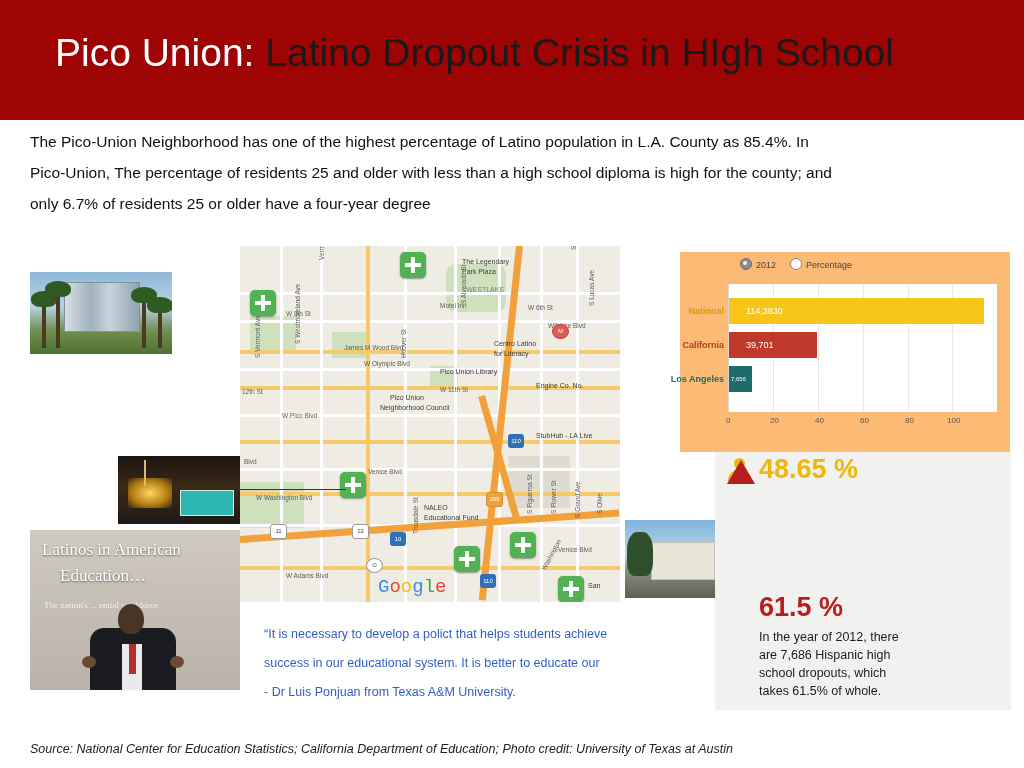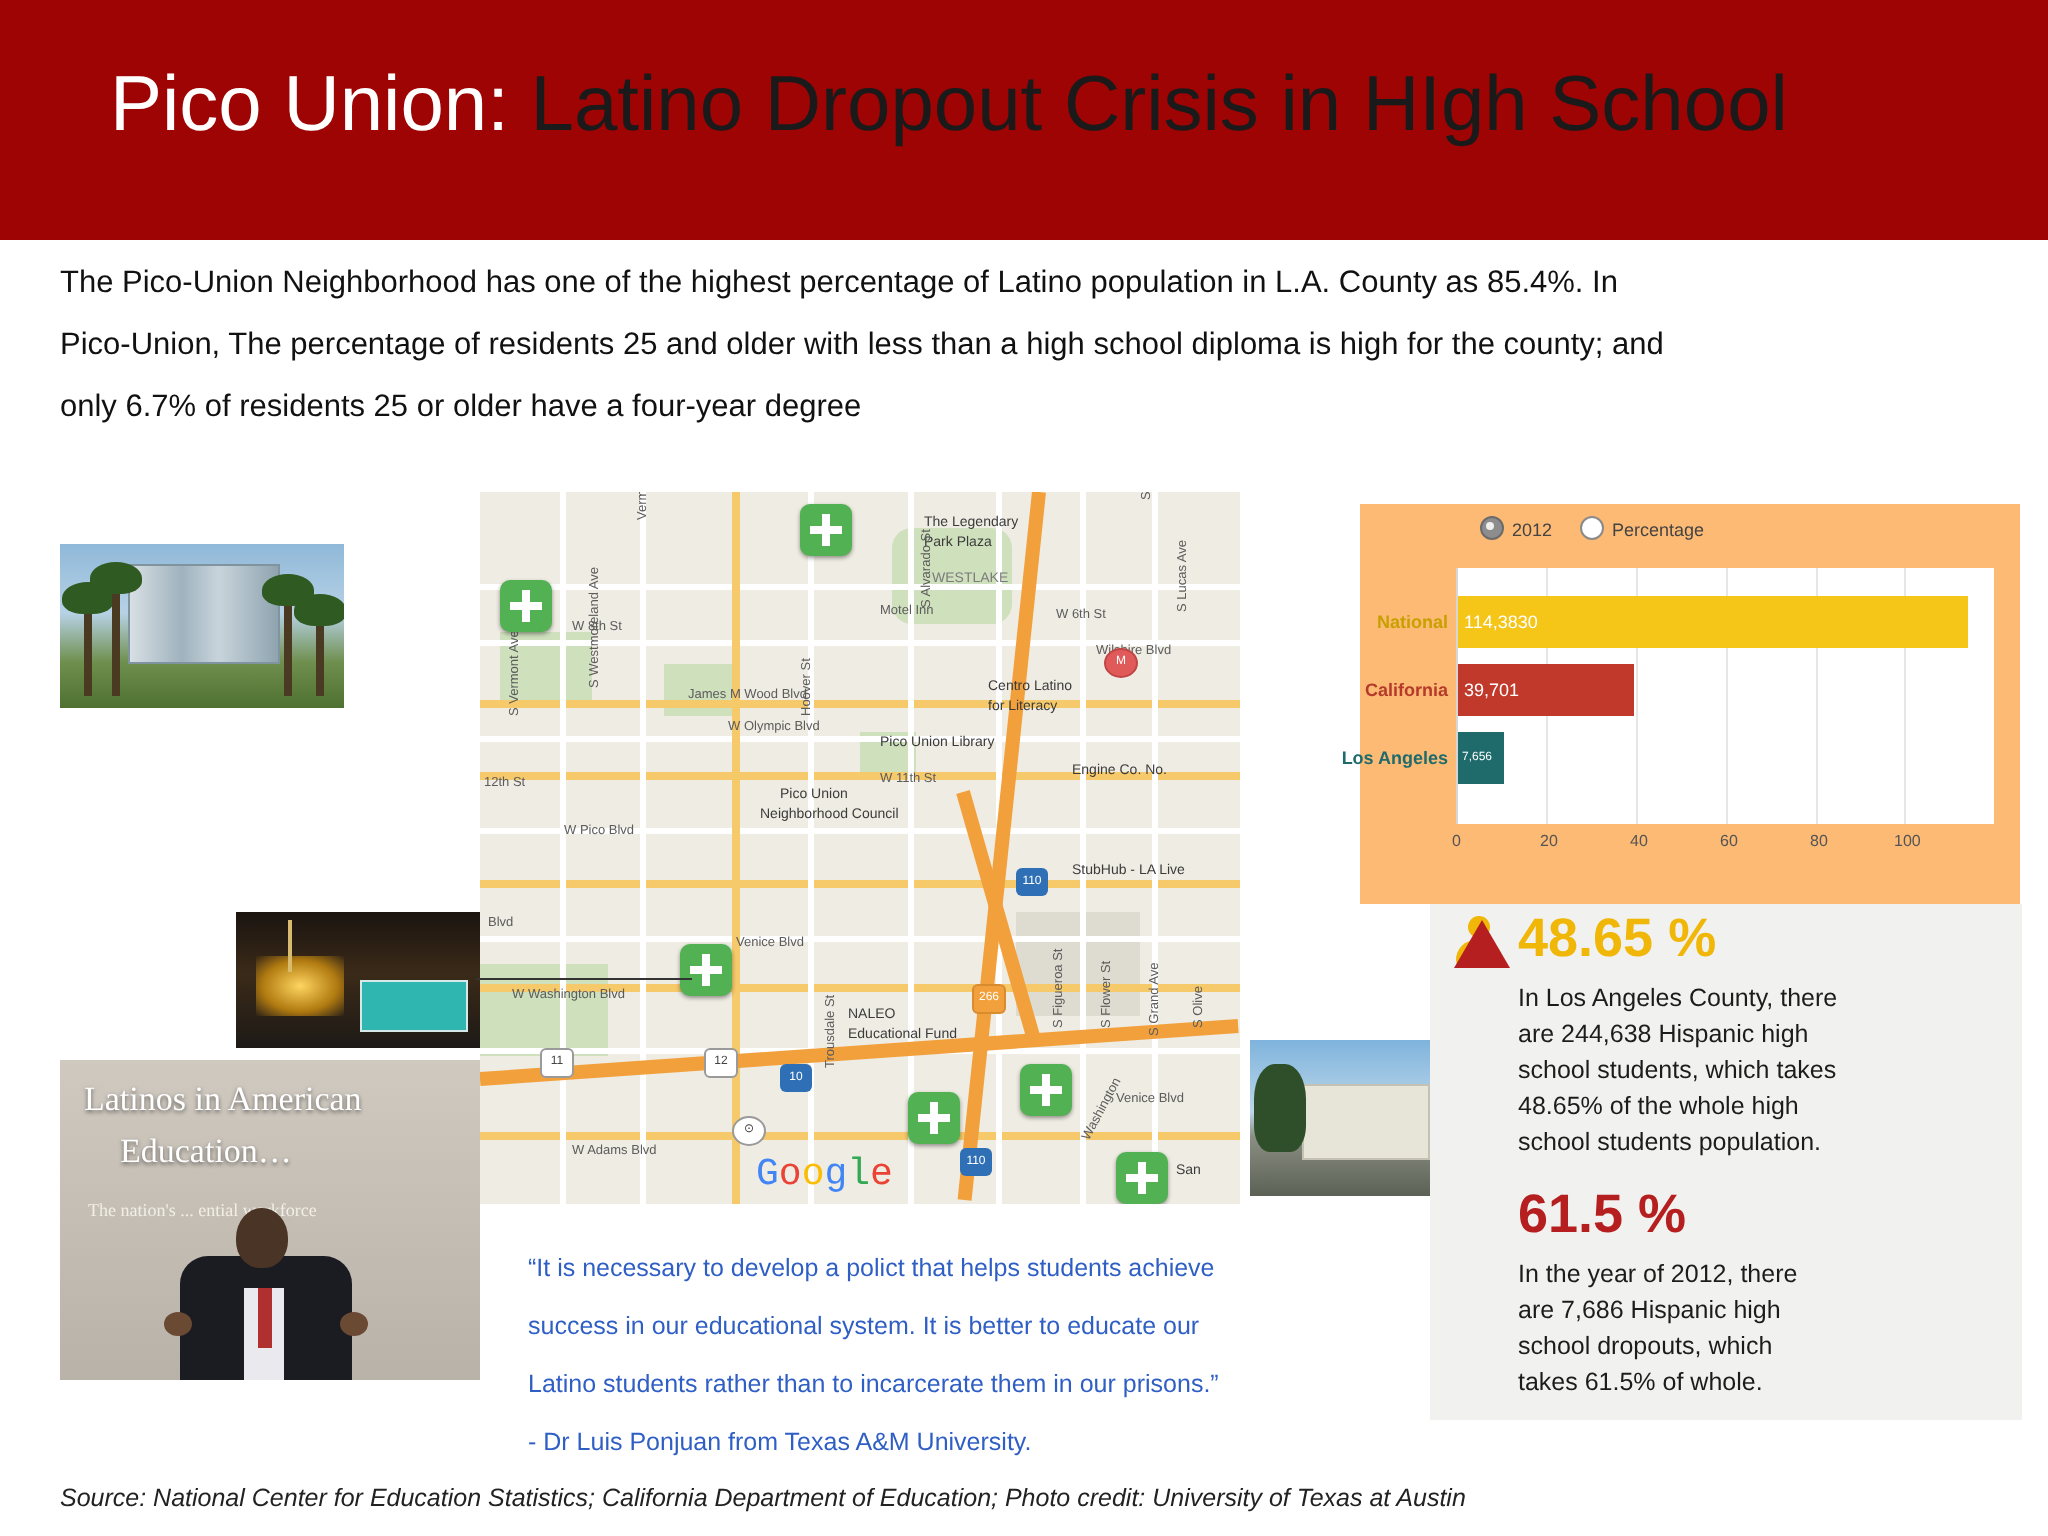--- a/index.html
+++ b/index.html
@@ -338,21 +338,21 @@
     position: absolute;
     height: 26px;
   }
   .bar {
     position: absolute;
     left: 0; top: 0;
     height: 26px;
     color: #ffffff;
     font-size: 9px;
     line-height: 26px;
-    padding-left: 3px;
+    padding-left: 17px;
     box-sizing: border-box;
     white-space: nowrap;
   }
   .cat-label {
     position: absolute;
     right: 100%;
     margin-right: 5px;
     font-size: 9px;
     line-height: 26px;
     white-space: nowrap;
@@ -578,21 +578,20 @@
   <div class="shield" style="left:312px;top:78px;border-radius:50%;background:#e05a5a;color:#fff;border-color:#c04545;">M</div>
   <div class="shield" style="left:126px;top:312px;border-radius:50%;background:#ffffff;">⊙</div>
 
   <div class="map-logo"><span class="g1">G</span><span class="o1">o</span><span class="o2">o</span><span class="g2">g</span><span class="l1">l</span><span class="e1">e</span></div>
 </div>
 <div class="pointer-line"></div>
 
 <div class="quote">
   <div>“It is necessary to develop a polict that helps students achieve</div>
   <div>success in our educational system. It is better to educate our</div>
-  <div>Latino students rather than to incarcerate them in our prisons.”</div>
   <div class="attrib">- Dr Luis Ponjuan from Texas A&amp;M University.</div>
 </div>
 
 <div class="chart-panel">
   <div class="chart-legend">
     <span><span class="radio on"></span><span>2012</span></span>
     <span><span class="radio"></span><span>Percentage</span></span>
   </div>
 
   <div class="plot">
@@ -632,20 +631,19 @@
   <div class="wall"></div>
   <div class="tree"></div>
 </div>
 
 <div class="stats-panel">
   <div class="icon-person">
     <div class="head"></div>
     <div class="body"></div>
   </div>
   <div class="stat-big stat-gold" style="left:44px;top:2px;">48.65 %</div>
-  <div class="stat-text" style="left:44px;top:38px;width:172px;">In Los Angeles County, there are 244,638 Hispanic high school students, which takes 48.65% of the whole high school students population.</div>
 
   <div class="icon-triangle"></div>
   <div class="stat-big stat-red" style="left:44px;top:140px;">61.5 %</div>
   <div class="stat-text" style="left:44px;top:176px;width:150px;">In the year of 2012, there are 7,686 Hispanic high school dropouts, which takes 61.5% of whole.</div>
 </div>
 
 <div class="source">Source: National Center for Education Statistics; California Department of Education; Photo credit: University of Texas at Austin</div>
 
 </body></html>

